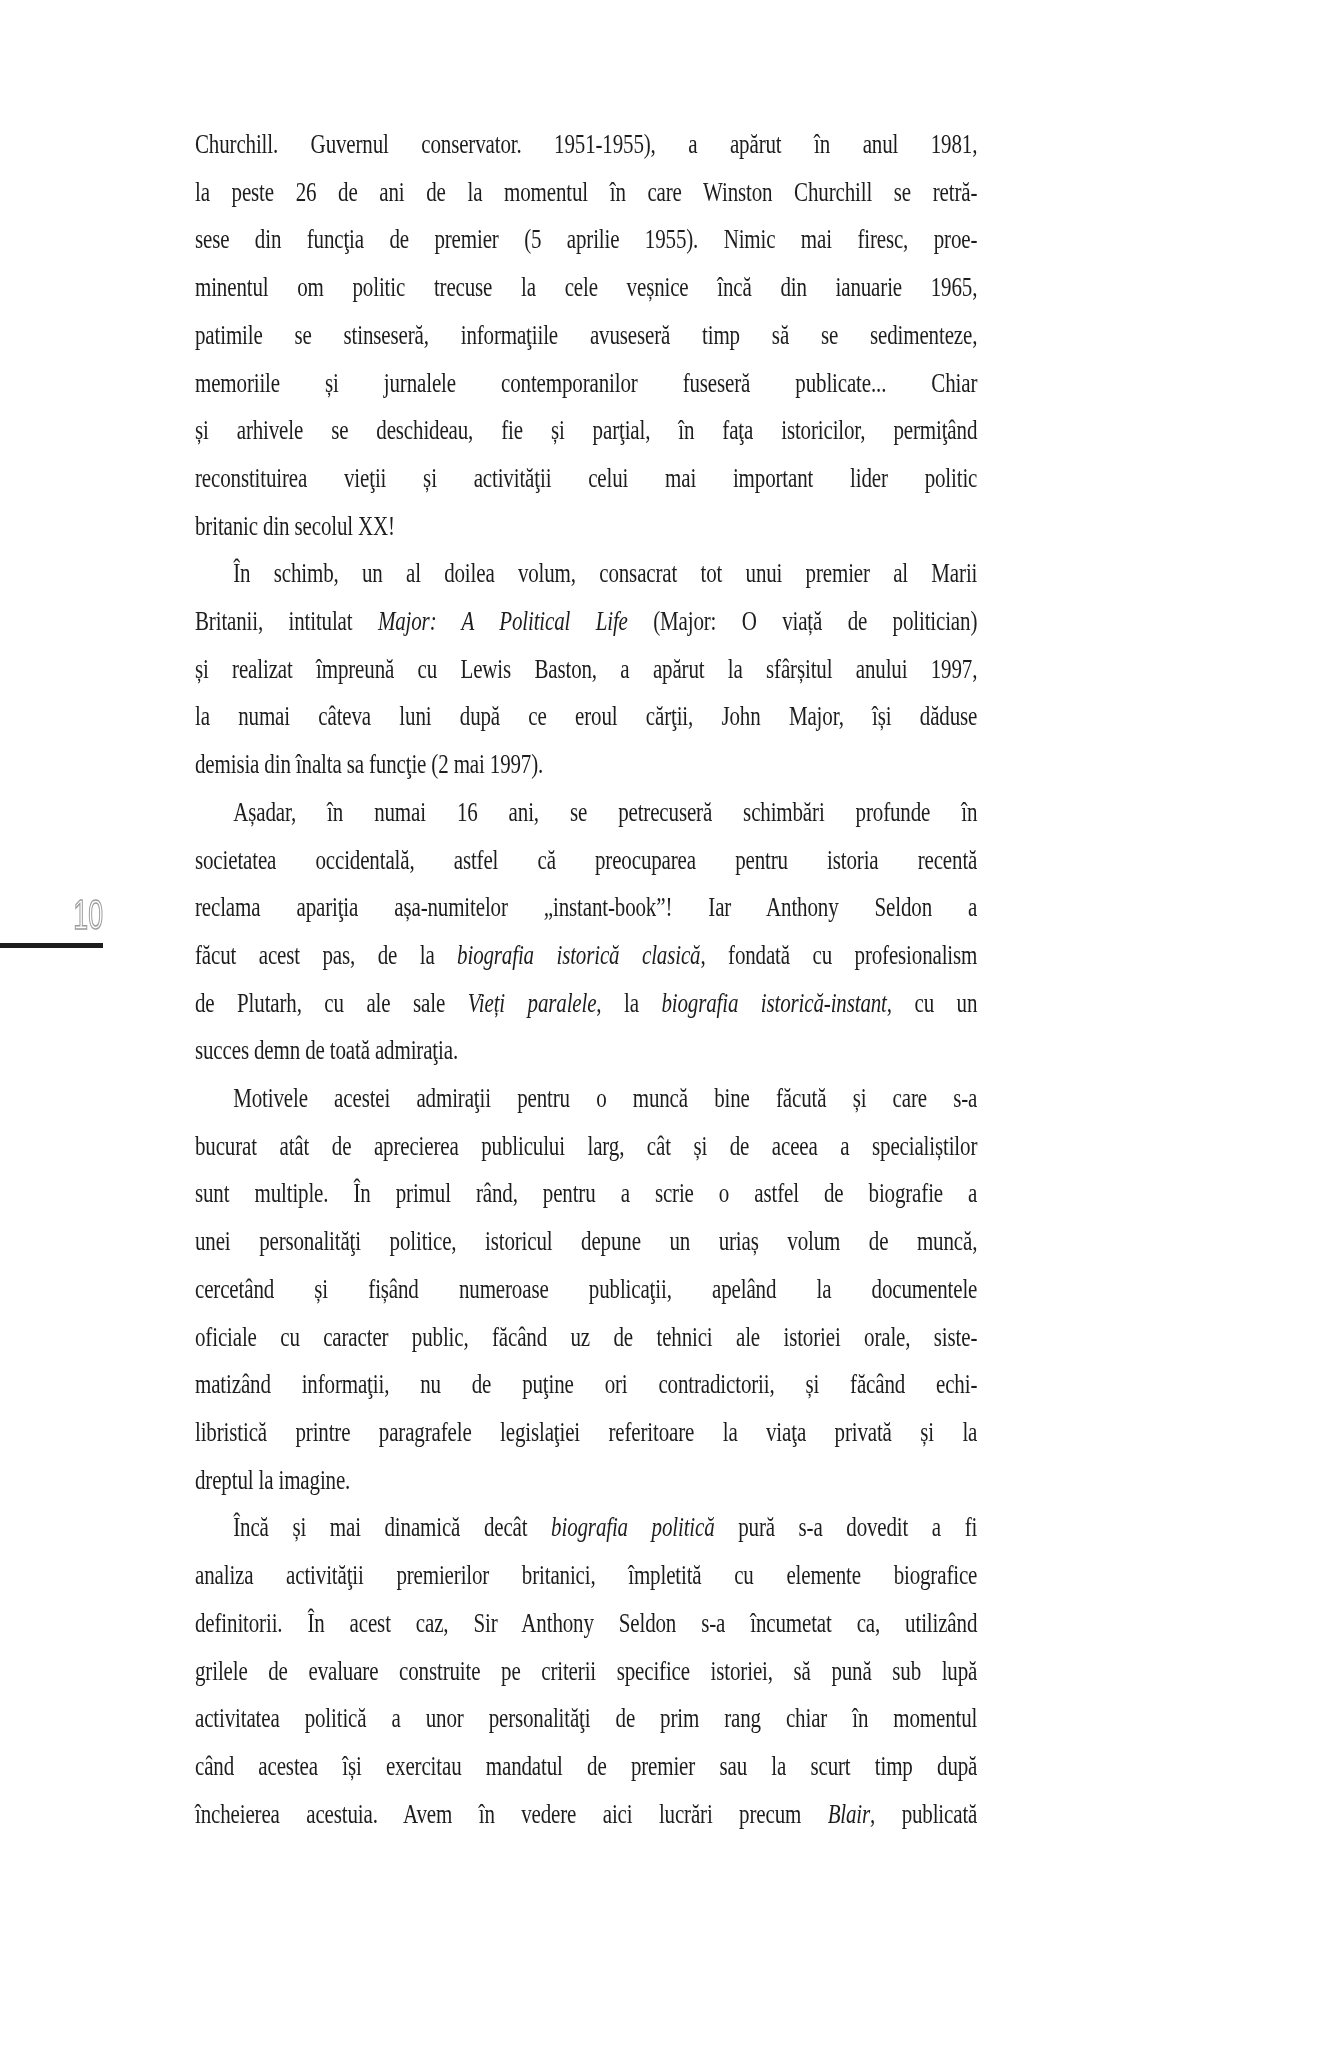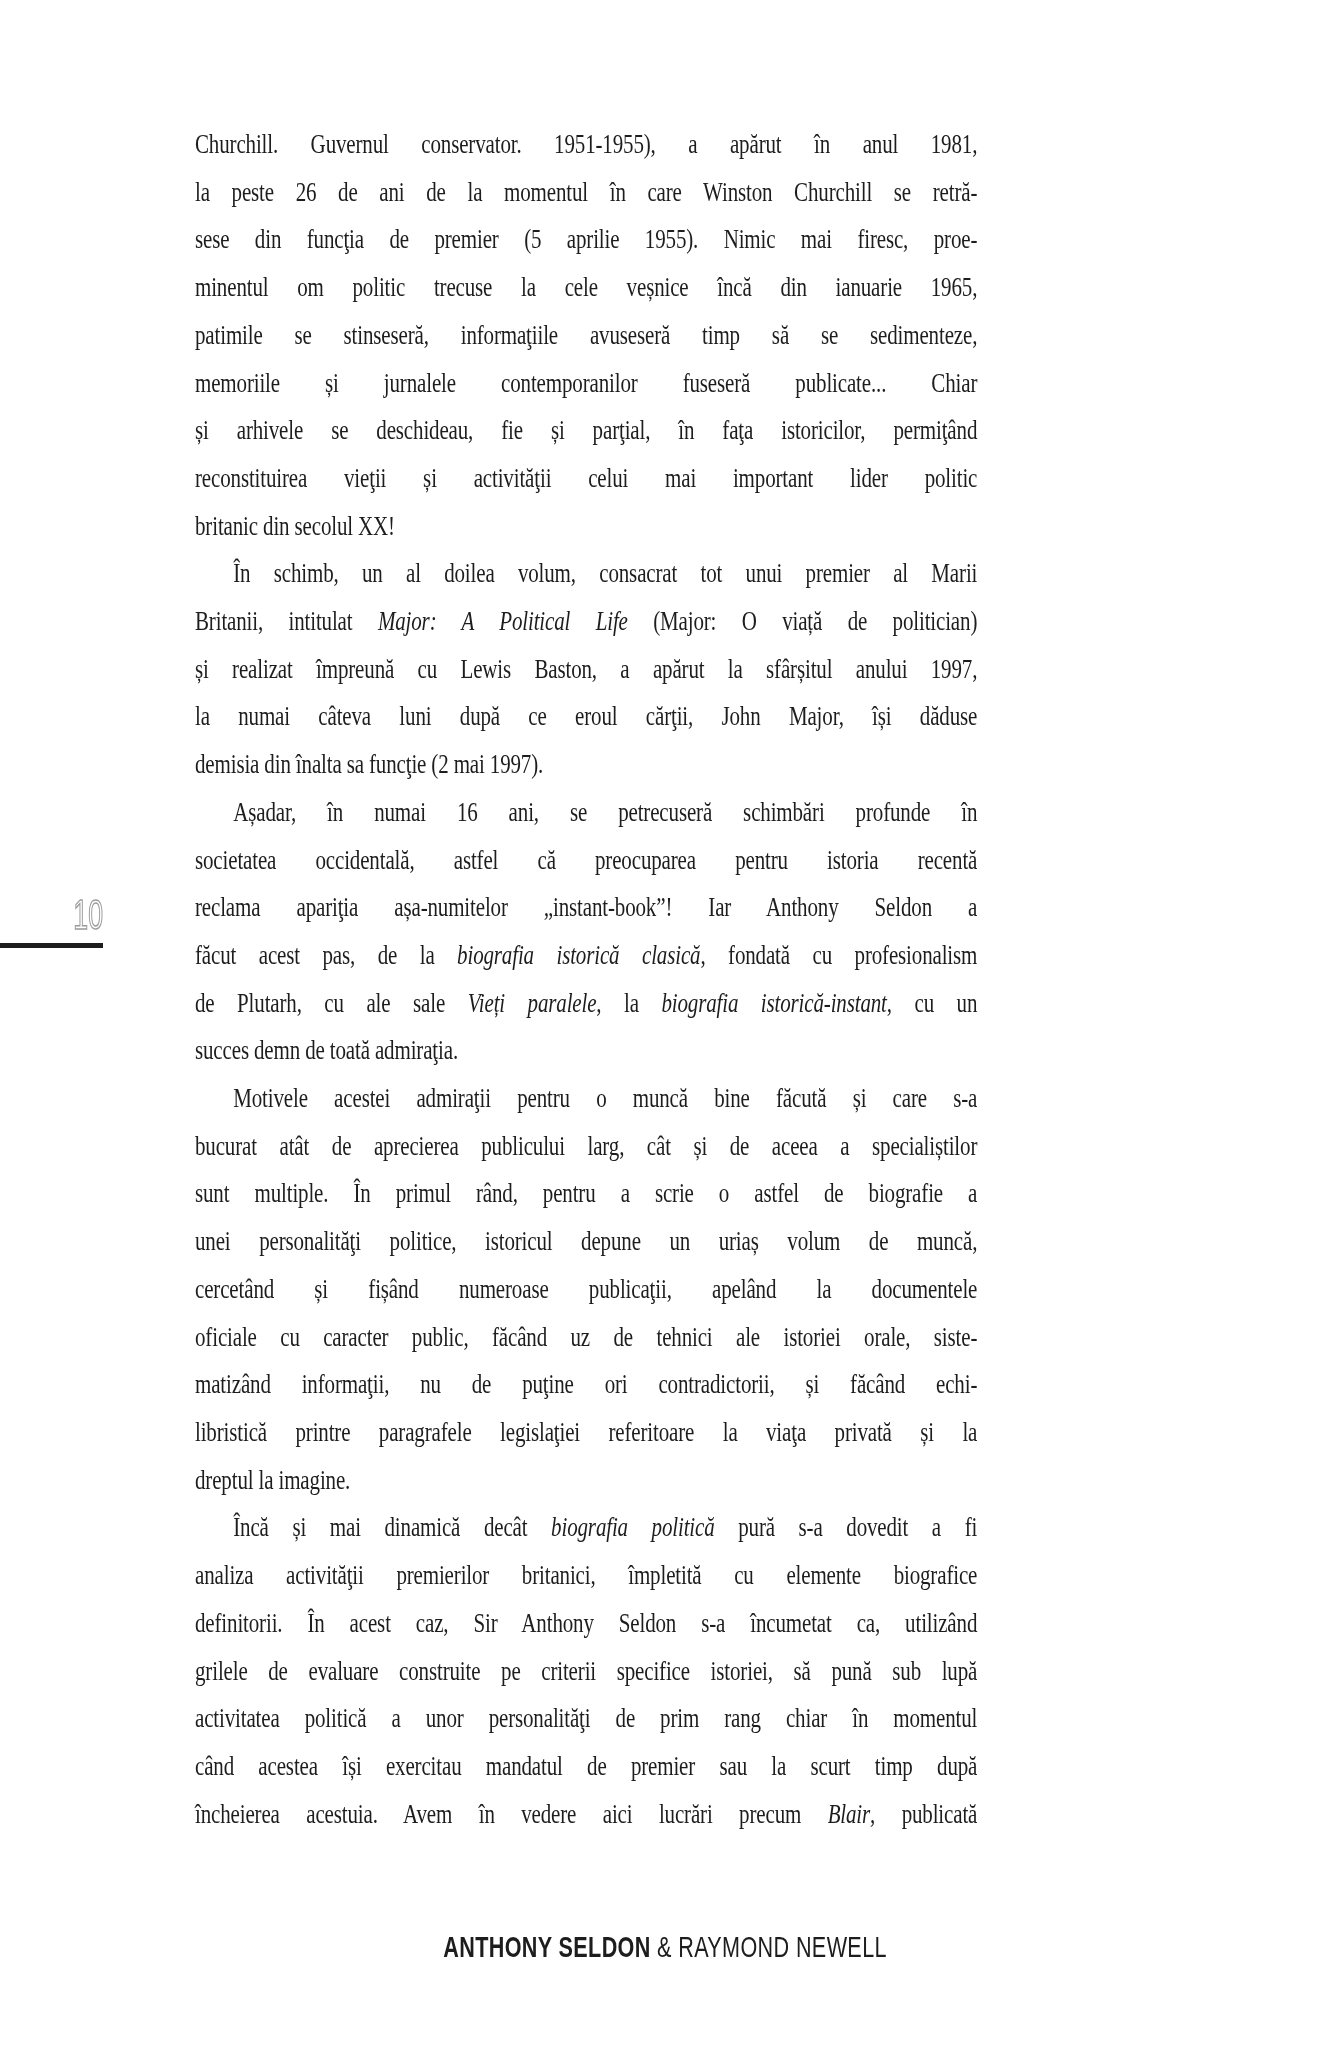--- a/index.html
+++ b/index.html
@@ -131,19 +131,14 @@
       <div class="line last"><span>dreptul la imagine.</span></div>
       <div class="line indent"><span>Încă și mai dinamică decât </span><span class="it">biografia politică</span><span> pură s-a dovedit a fi</span></div>
       <div class="line"><span>analiza activităţii premierilor britanici, împletită cu elemente biografice</span></div>
       <div class="line"><span>definitorii. În acest caz, Sir Anthony Seldon s-a încumetat ca, utilizând</span></div>
       <div class="line"><span>grilele de evaluare construite pe criterii specifice istoriei, să pună sub lupă</span></div>
       <div class="line"><span>activitatea politică a unor personalităţi de prim rang chiar în momentul</span></div>
       <div class="line"><span>când acestea își exercitau mandatul de premier sau la scurt timp după</span></div>
       <div class="line"><span>încheierea acestuia. Avem în vedere aici lucrări precum </span><span class="it">Blair</span><span>, publicată</span></div>
     </div>
 
-  <div class="footer">
-    <span class="footer-inner">
-      <span class="footer-bold">ANTHONY SELDON</span><span class="footer-rest"> &amp; </span><span class="footer-rest">RAYMOND NEWELL</span>
-    </span>
-  </div>
 
 </div>
 
 </body></html>

